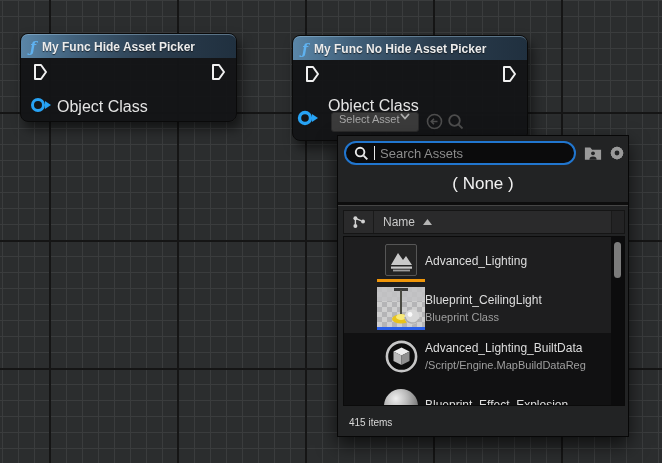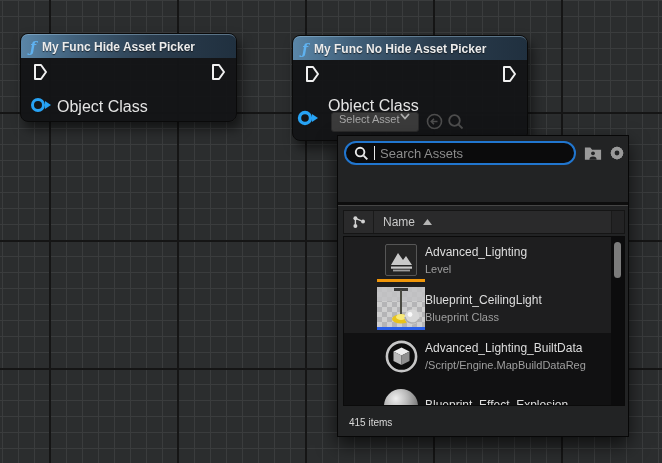--- a/index.html
+++ b/index.html
@@ -153,20 +153,21 @@
         <g fill="#9a9a9a">
           <rect x="4" y="4" width="10" height="10" rx="1.6"></rect>
           <rect x="4" y="4" width="10" height="10" rx="1.6" transform="rotate(45 9 9)"></rect>
           <rect x="4" y="4" width="10" height="10" rx="1.6" transform="rotate(22.5 9 9)"></rect>
           <rect x="4" y="4" width="10" height="10" rx="1.6" transform="rotate(67.5 9 9)"></rect>
         </g>
         <circle cx="9" cy="9" r="2.4" fill="#222324"></circle>
       </svg>
     </div>
 
+    <div class="none-row">( None )</div>
 
     <div class="pk-divider"></div>
 
     <div class="list-header">
       <div class="lh-icon-cell">
         <svg width="14" height="14" viewBox="0 0 14 14">
           <circle cx="3.4" cy="3.2" r="2" fill="#d2d2d2"></circle>
           <circle cx="3.4" cy="11" r="2" fill="#d2d2d2"></circle>
           <circle cx="11" cy="6.4" r="2" fill="#d2d2d2"></circle>
           <line x1="3.4" y1="4.5" x2="3.4" y2="9.5" stroke="#d2d2d2" stroke-width="1.4"></line>
@@ -190,21 +191,20 @@
             <svg width="30" height="30" viewBox="0 0 30 30">
               <polygon points="5,20 12,8 17,15 20,11 26,20" fill="#c9c9c9"></polygon>
               <rect x="5" y="21.5" width="21" height="2.2" fill="#c9c9c9"></rect>
               <rect x="7" y="24.6" width="17" height="1.8" fill="#9c9c9c"></rect>
             </svg>
           </div>
           <div class="underbar" style="background:#f09609;"></div>
         </div>
         <div class="row-text">
           <div class="asset-name">Advanced_Lighting</div>
-          <div class="asset-sub">Level</div>
         </div>
       </div>
 
       <div class="row odd">
         <div class="thumb-cell">
           <div class="thumb-photo">
             <svg width="48" height="40" viewBox="0 0 48 40">
               <rect x="0" y="0" width="48" height="14" fill="#c2c2c4" opacity="0.85"></rect>
               <rect x="17" y="1" width="14" height="3" fill="#3a3a3a"></rect>
               <rect x="23" y="3" width="2" height="26" fill="#4a4a42"></rect>

